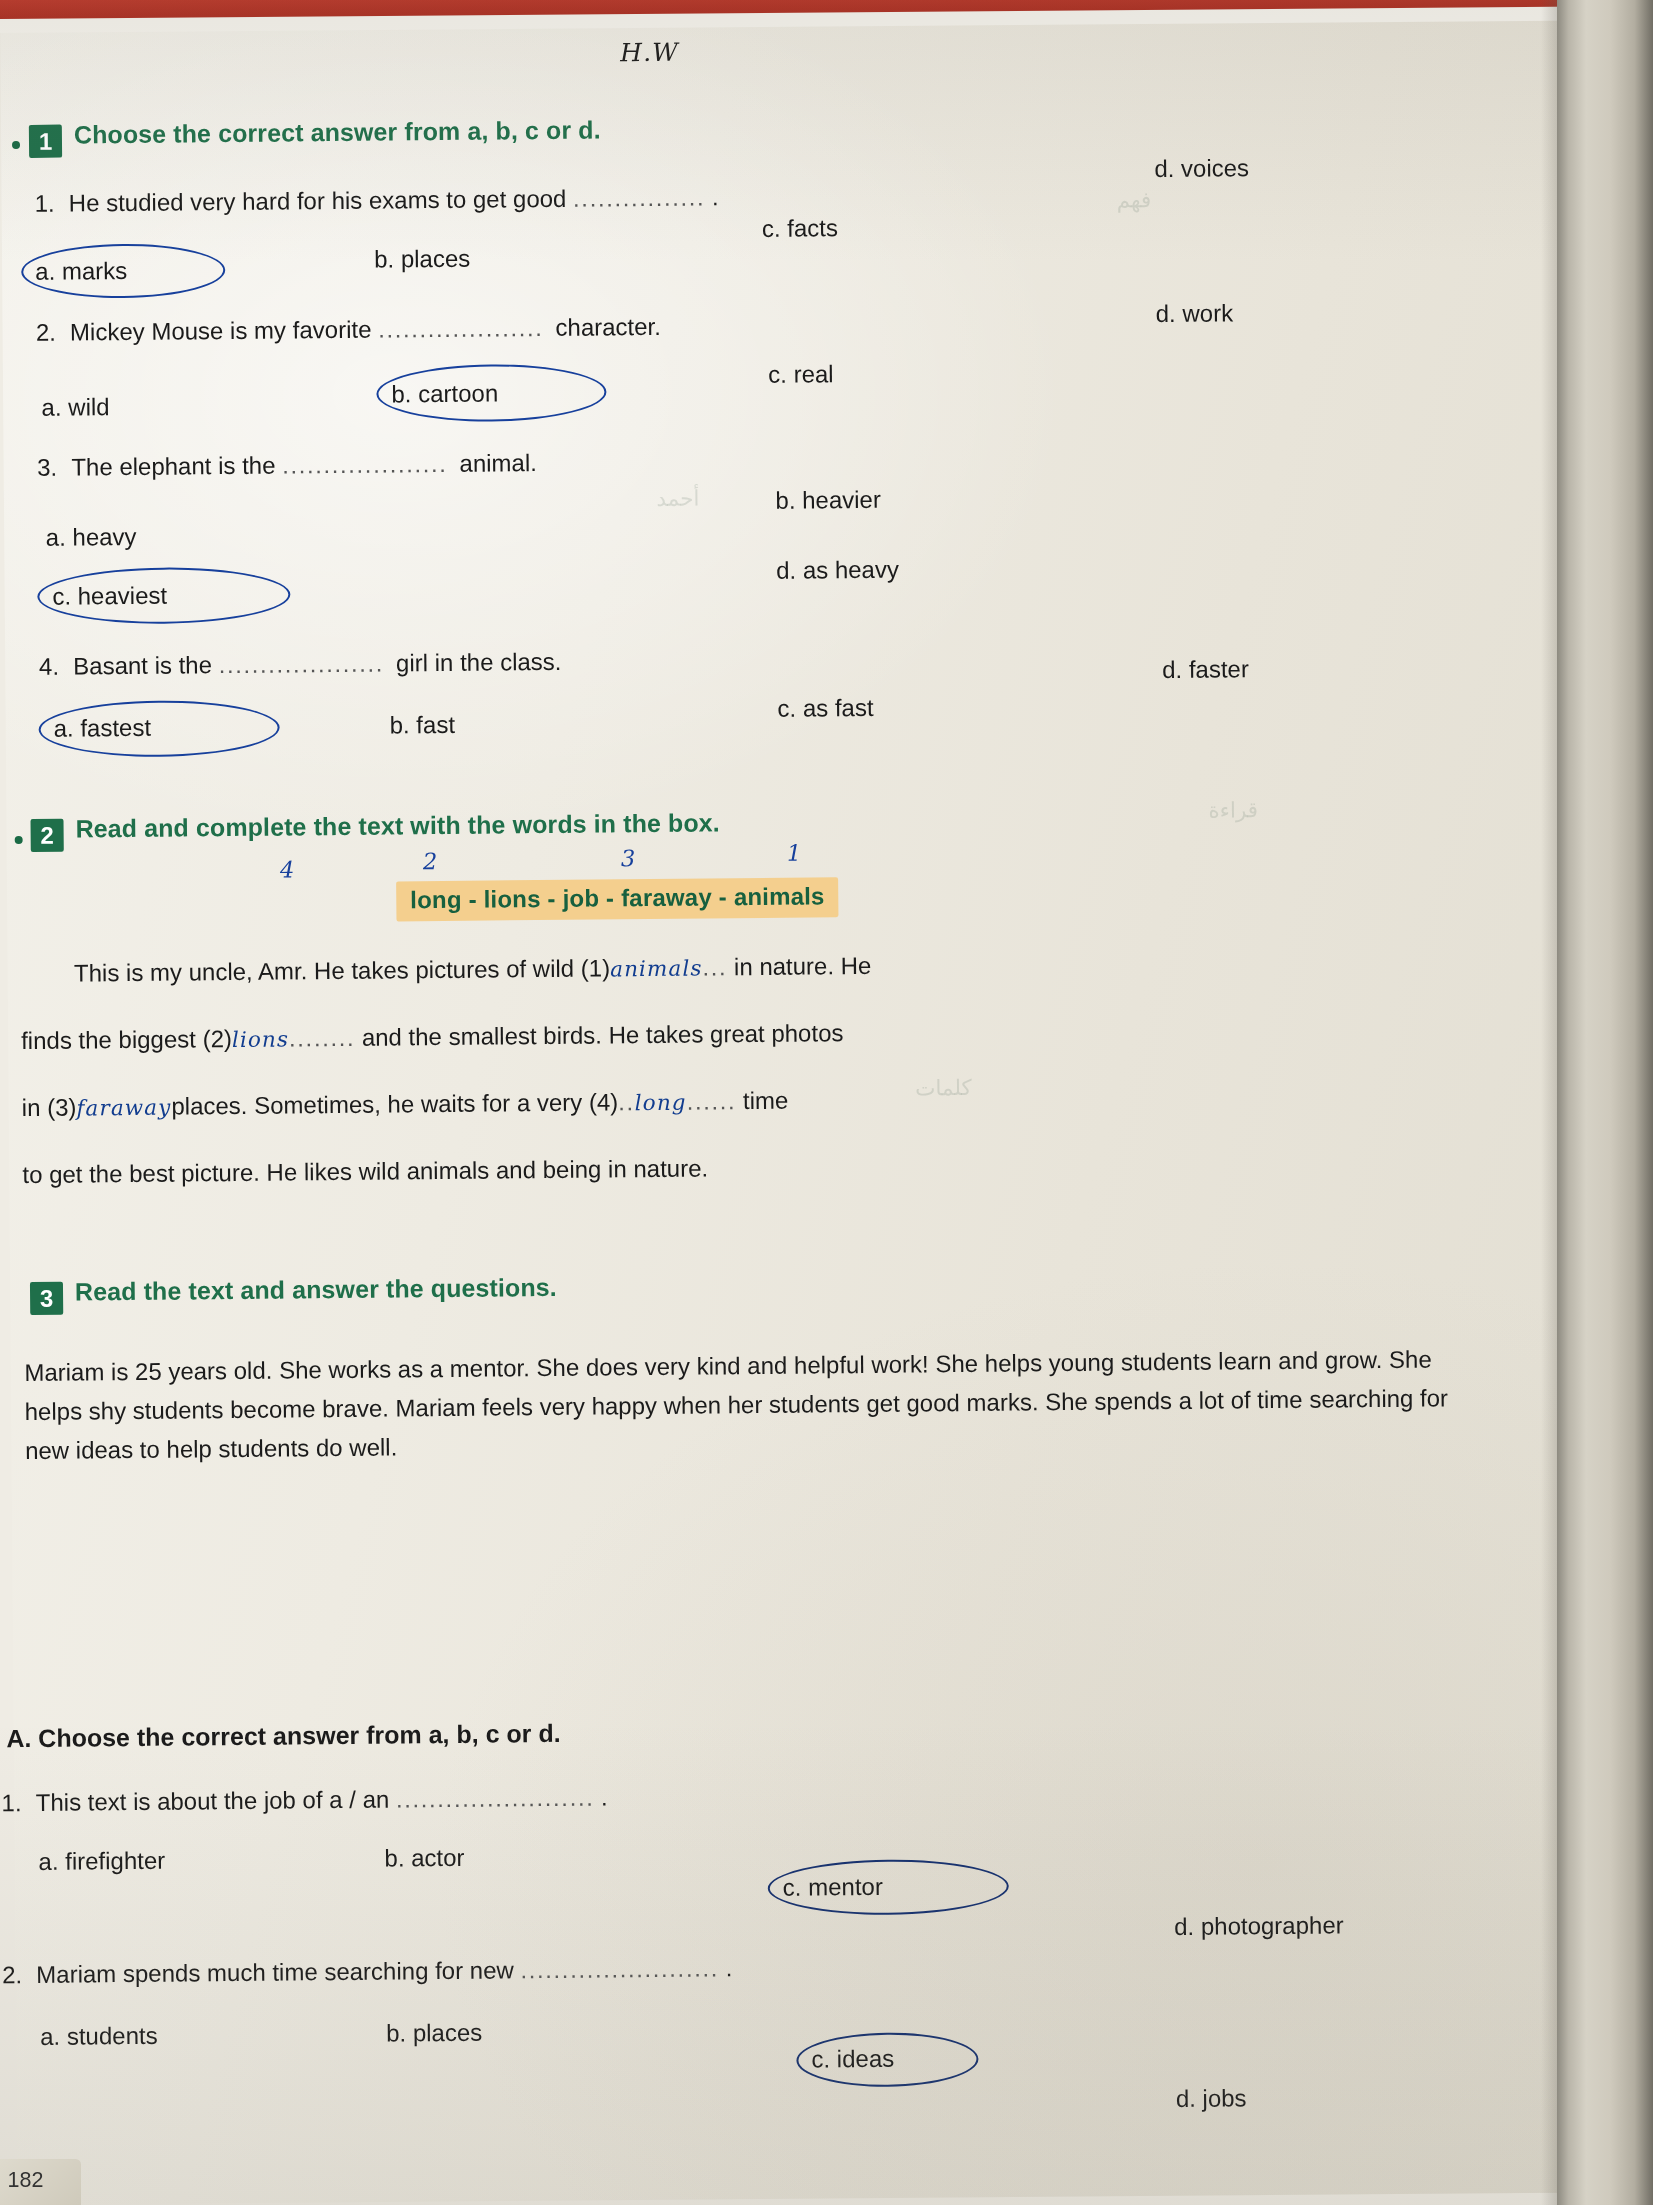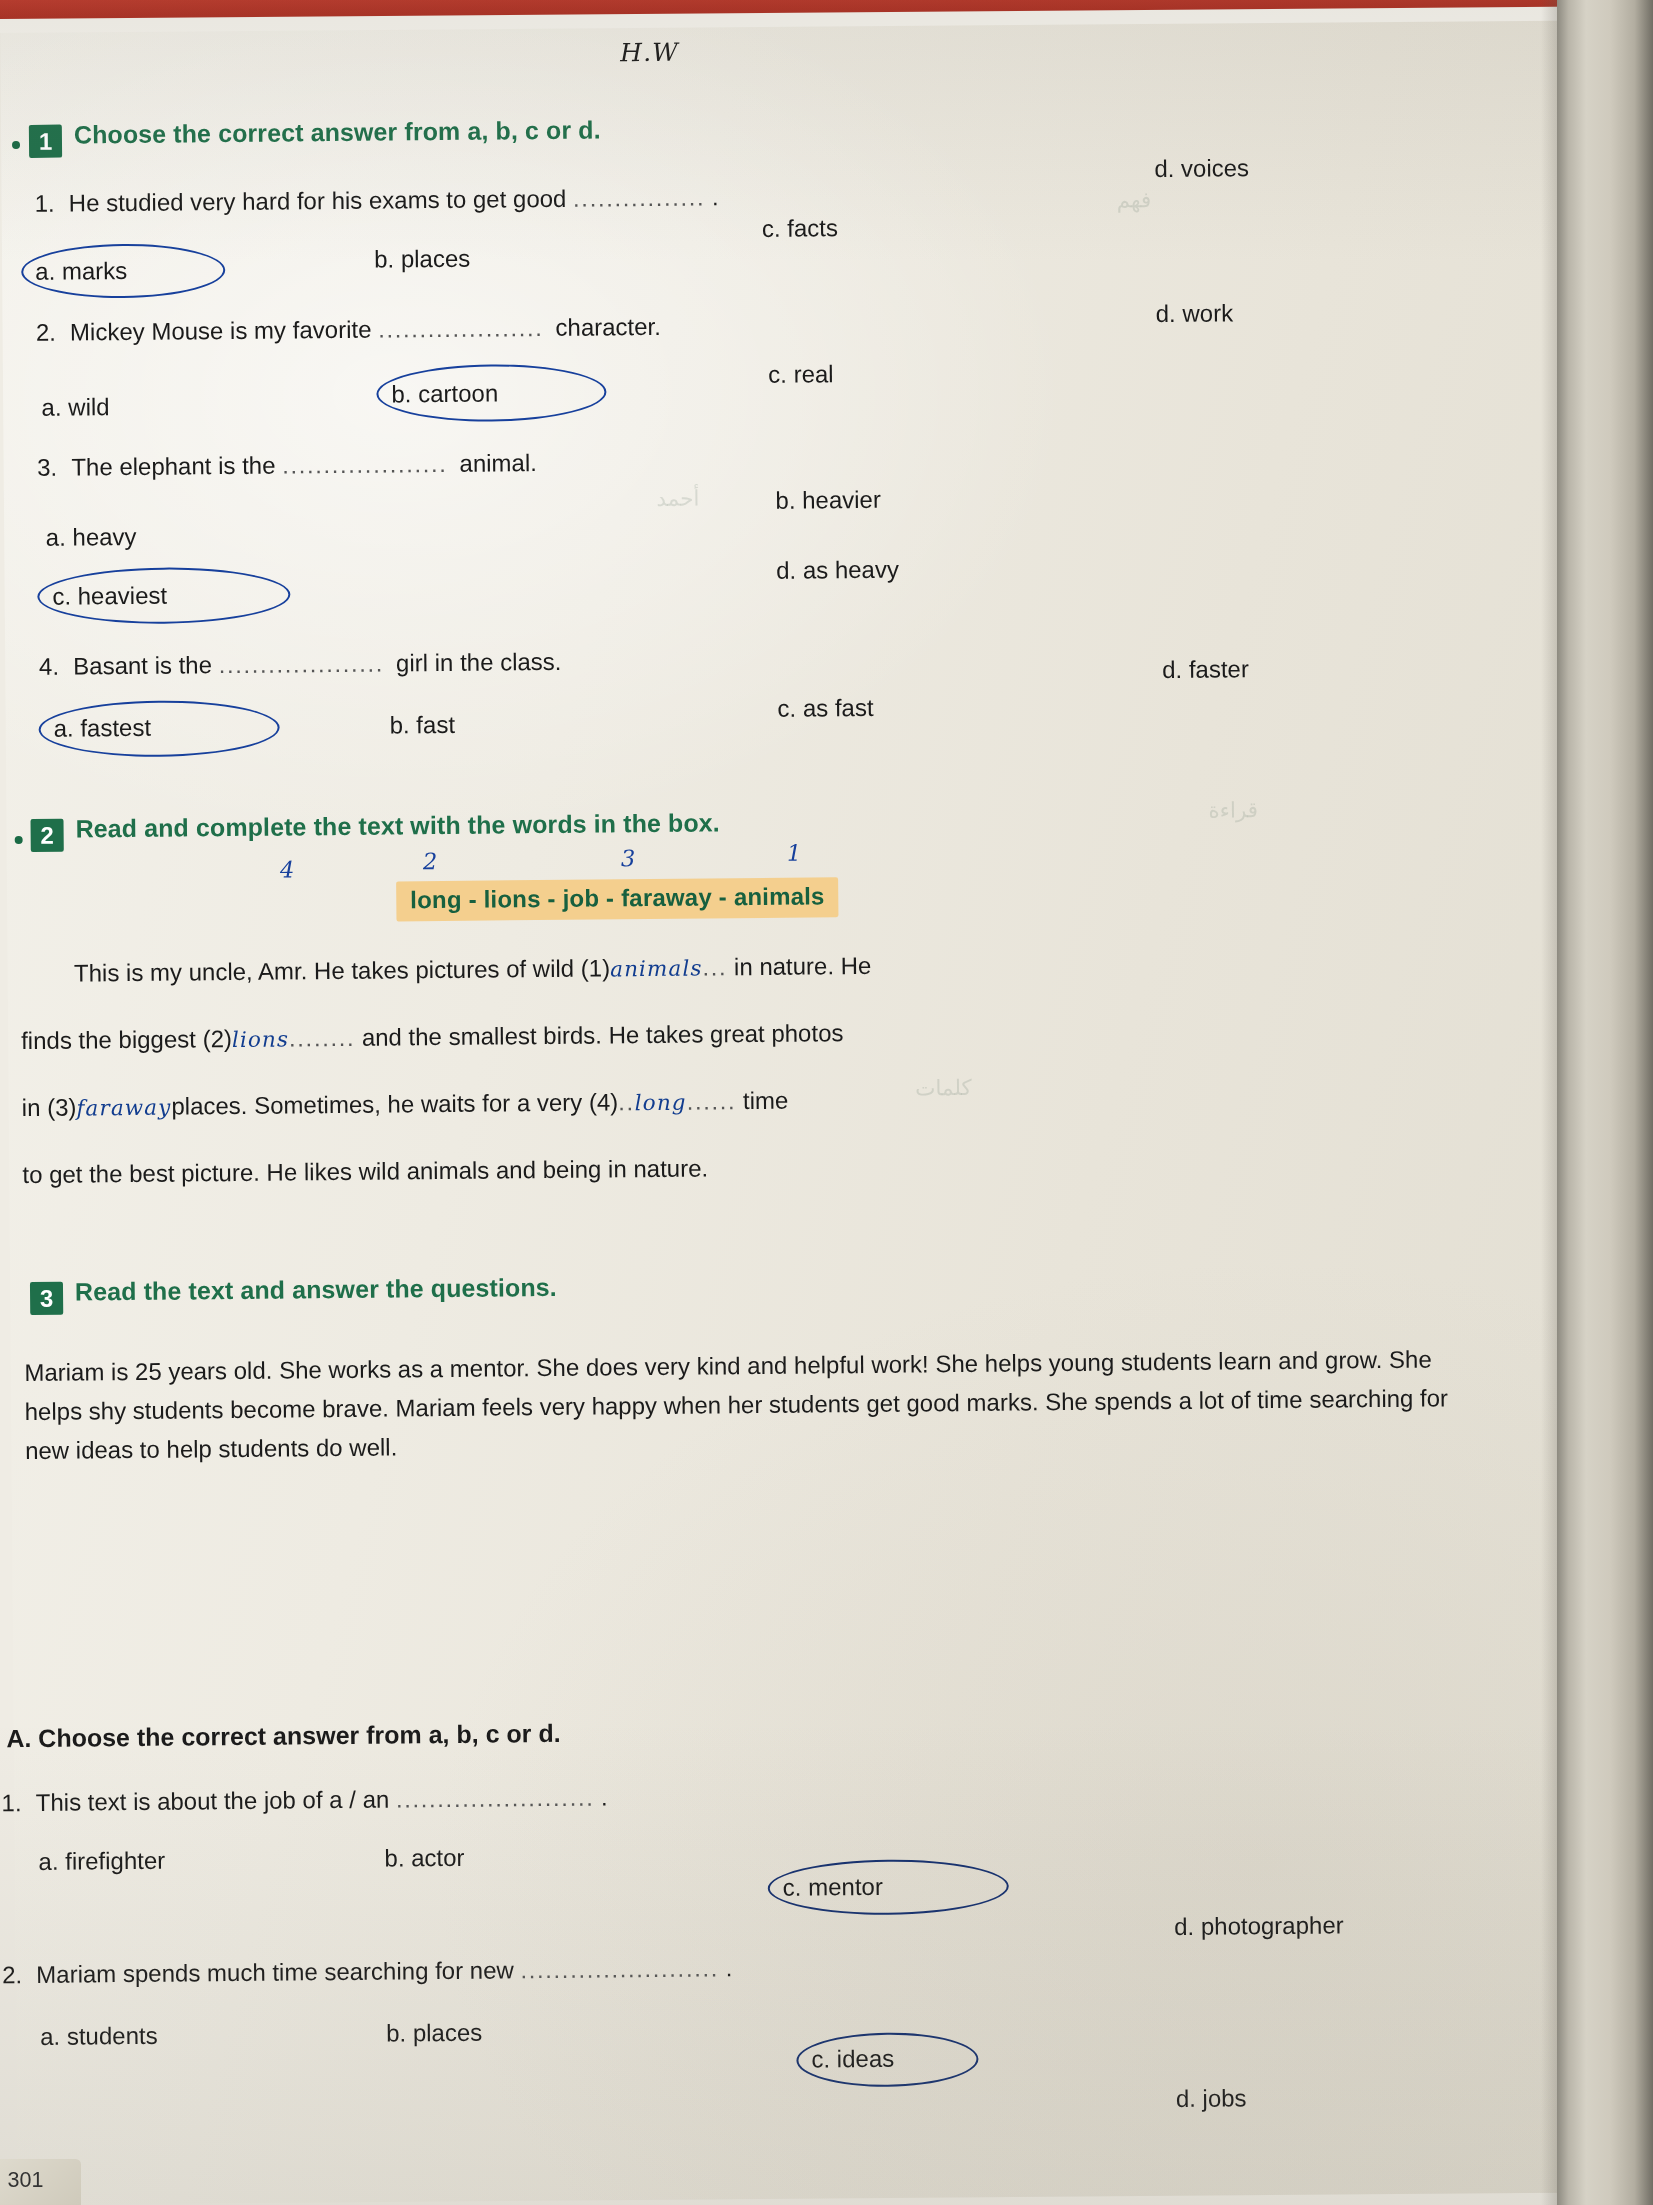--- a/index.html
+++ b/index.html
@@ -386,15 +386,15 @@
       <span>jobs</span>
     </div>
 
   </div>
 
   <div class="paper-shade"></div>
   <div class="book-edge-dark"></div>
   <div class="book-edge"></div>
 
   <div class="corner-tab"></div>
-  <div class="page-num">301</div>
+  <div class="page-num">182</div>
 </div>
 
 
 </body></html>

